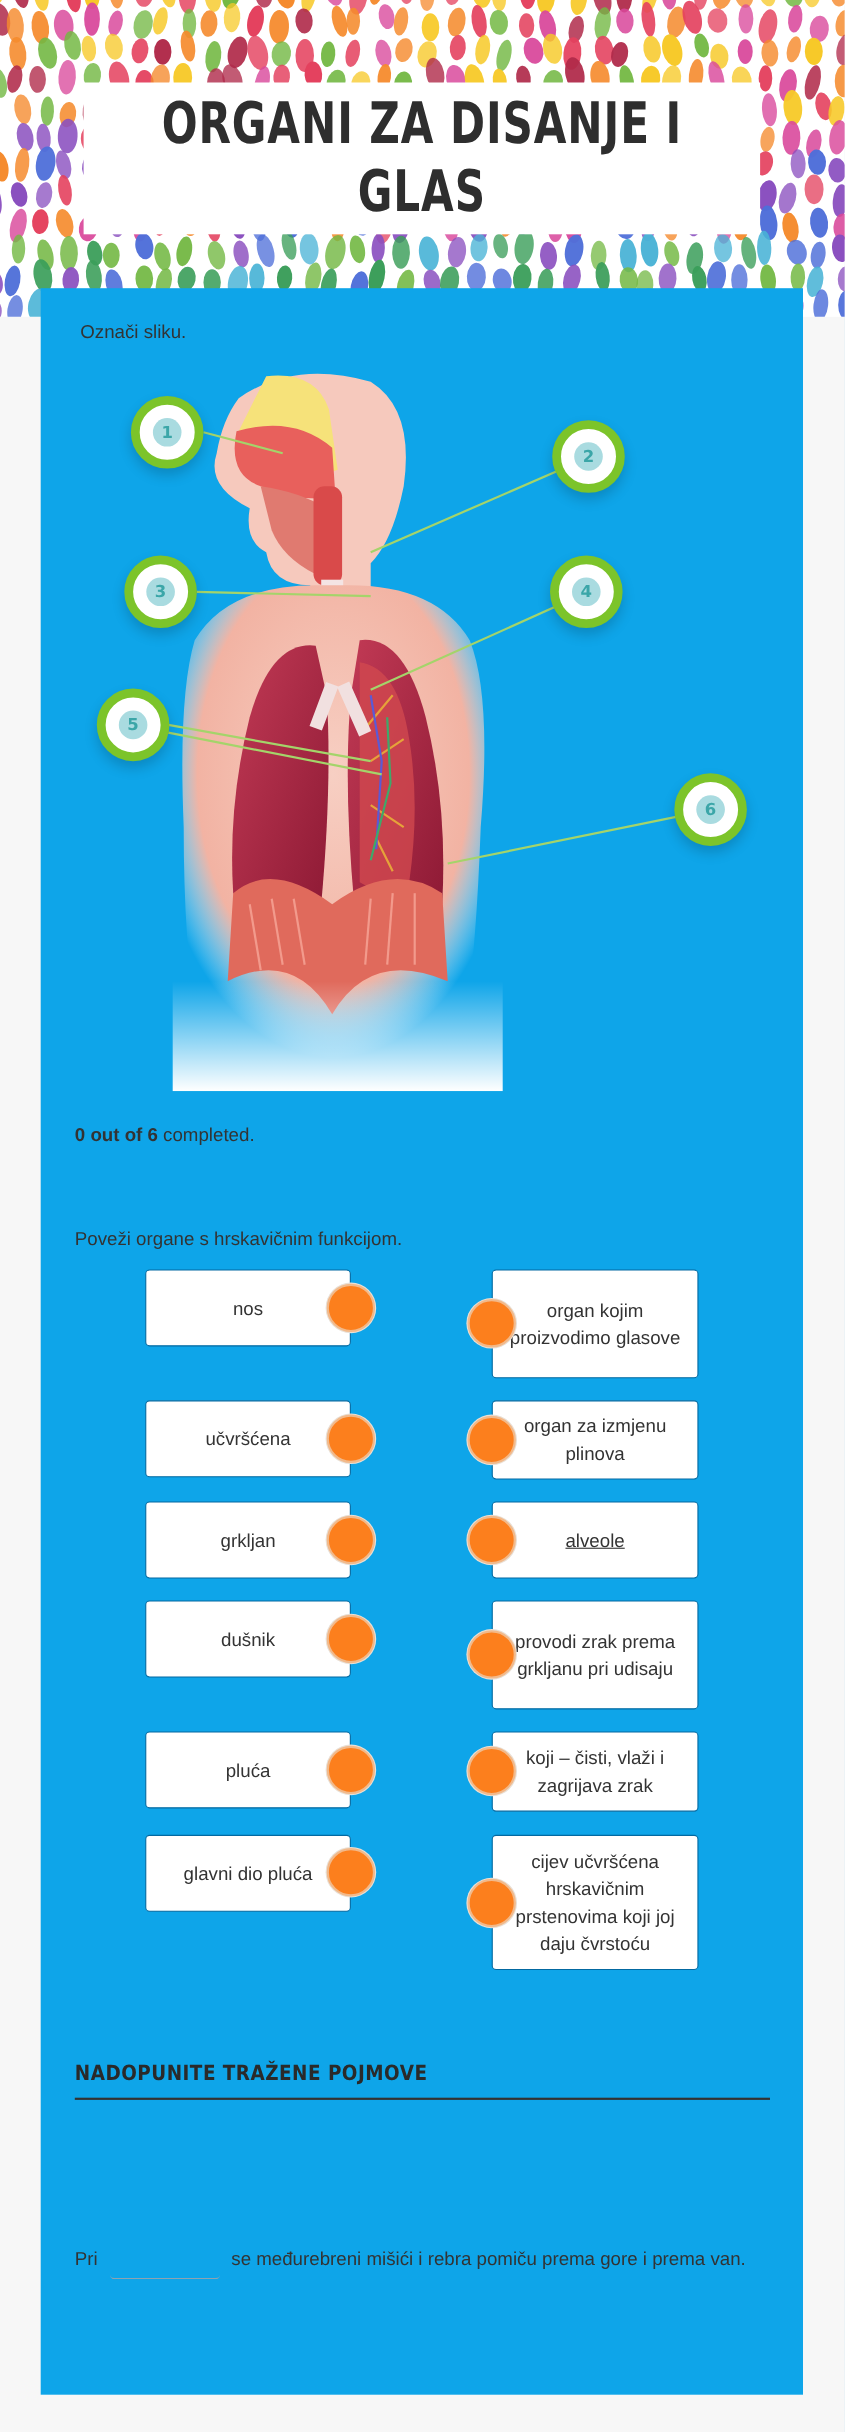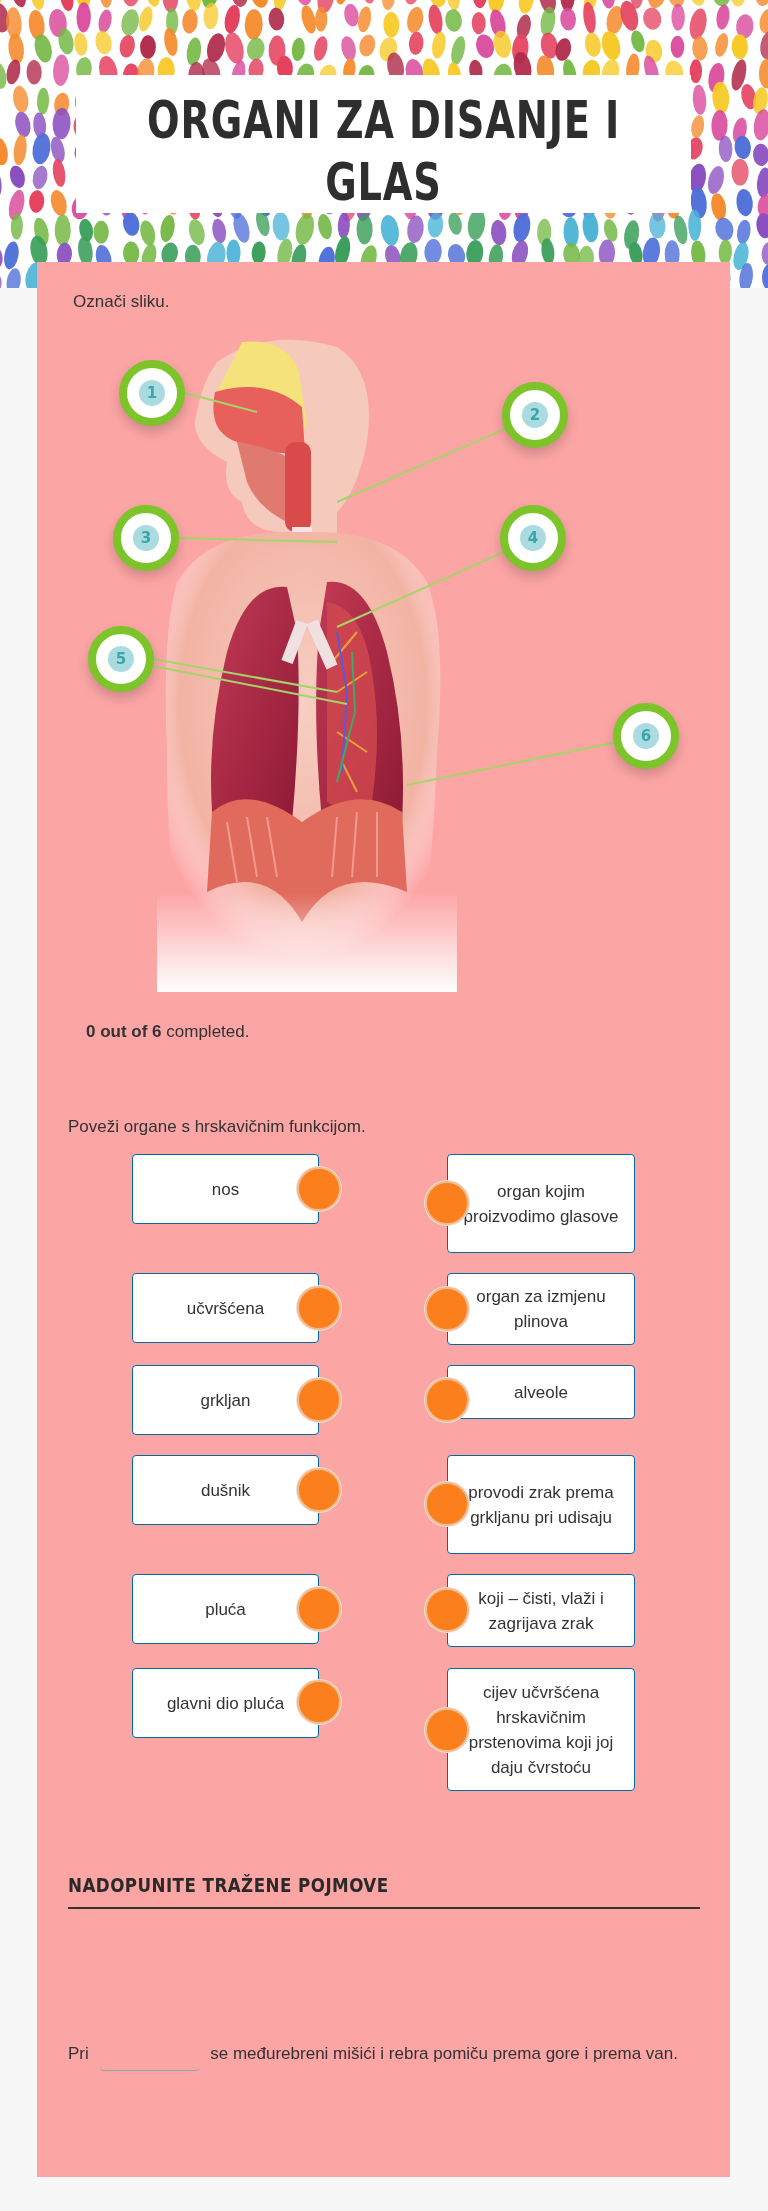--- a/index.html
+++ b/index.html
@@ -7,51 +7,51 @@
   body { font-family: "DejaVu Sans", sans-serif; color: #333; position: relative; }
 
   
   .banner {
     position: absolute; left: 0; top: 0; width: 768px; height: 288px;
     background: #fff; overflow: hidden;
   }
   .banner svg { position: absolute; left: 0; top: 0; }
   .title-box {
     position: absolute; left: 76px; top: 75px; width: 615px; height: 138px;
-    background: #fff; display: flex; align-items: flex-end; justify-content: center;
+    background: #fff; display: flex; align-items: center; justify-content: center;
     text-align: center;
   }
   .title-box h1 {
     font-family: "DejaVu Sans", sans-serif; font-weight: 900; font-size: 52px;
     line-height: 62px; letter-spacing: 1px; color: #2e2e2e; text-transform: uppercase;
     transform: scaleX(0.82); width: 740px; font-stretch: condensed;
   }
 
   
   .card {
     position: absolute; left: 37px; top: 262px; width: 693px; height: 1915px;
-    background: #fca5a5;
+    background: #0ea5e9;
   }
   .instr { position: absolute; left: 36px; font-size: 17px; color: #333; font-family: "Liberation Sans", sans-serif; }
 
   
   .diagram { position: absolute; left: 0; top: 70px; width: 693px; height: 660px; }
   .label-dot {
     position: absolute; width: 66px; height: 66px; border-radius: 50%;
     border: 8px solid #7cc42a; background: #fff;
     box-shadow: 0 6px 12px rgba(0,0,0,0.18);
     display: flex; align-items: center; justify-content: center; cursor: pointer;
   }
   .label-dot span {
     width: 26px; height: 26px; border-radius: 50%; background: #a9dbe0;
     color: #3ba6a8; font-size: 15px; font-weight: bold;
     display: flex; align-items: center; justify-content: center;
   }
 
-  .progress { position: absolute; left: 31px; top: 760px; font-size: 17px; font-family: "Liberation Sans", sans-serif; margin-left: 18px; }
+  .progress { position: absolute; left: 31px; top: 760px; font-size: 17px; font-family: "Liberation Sans", sans-serif; }
   .progress b { font-weight: bold; }
 
   
   .match-box {
     position: absolute; border: 1px solid #0369a1; border-radius: 4px; background: #fff;
     display: flex; align-items: center; justify-content: center; text-align: center;
     font-size: 17px; color: #333; line-height: 25px; padding: 4px 10px;
     font-family: "Liberation Sans", sans-serif; cursor: grab;
   }
   .knob {
@@ -633,21 +633,21 @@
 
   <div class="knob" style="left:260px; top:905px;"></div>
   <div class="knob" style="left:260px; top:1024px;"></div>
   <div class="knob" style="left:260px; top:1116px;"></div>
   <div class="knob" style="left:260px; top:1206px;"></div>
   <div class="knob" style="left:260px; top:1325px;"></div>
   <div class="knob" style="left:260px; top:1418px;"></div>
 
   <div class="match-box" style="left:410px; top:892px; width:188px; height:99px;">organ kojim proizvodimo glasove</div>
   <div class="match-box" style="left:410px; top:1011px; width:188px; height:72px;">organ za izmjenu plinova</div>
-  <div class="match-box" style="left:410px; top:1103px; width:188px; height:54px;">alveole</div>
+  <div class="match-box" style="left:410px; top:1103px; width:188px; height:70px;text-decoration:underline;">alveole</div>
   <div class="match-box" style="left:410px; top:1193px; width:188px; height:99px;">provodi zrak prema grkljanu pri udisaju</div>
   <div class="match-box" style="left:410px; top:1312px; width:188px; height:73px;">koji – čisti, vlaži i zagrijava zrak</div>
   <div class="match-box" style="left:410px; top:1406px; width:188px; height:123px;">cijev učvršćena hrskavičnim prstenovima koji joj daju čvrstoću</div>
 
   <div class="knob" style="left:388px; top:919px;"></div>
   <div class="knob" style="left:388px; top:1025px;"></div>
   <div class="knob" style="left:388px; top:1116px;"></div>
   <div class="knob" style="left:388px; top:1220px;"></div>
   <div class="knob" style="left:388px; top:1326px;"></div>
   <div class="knob" style="left:388px; top:1446px;"></div>

